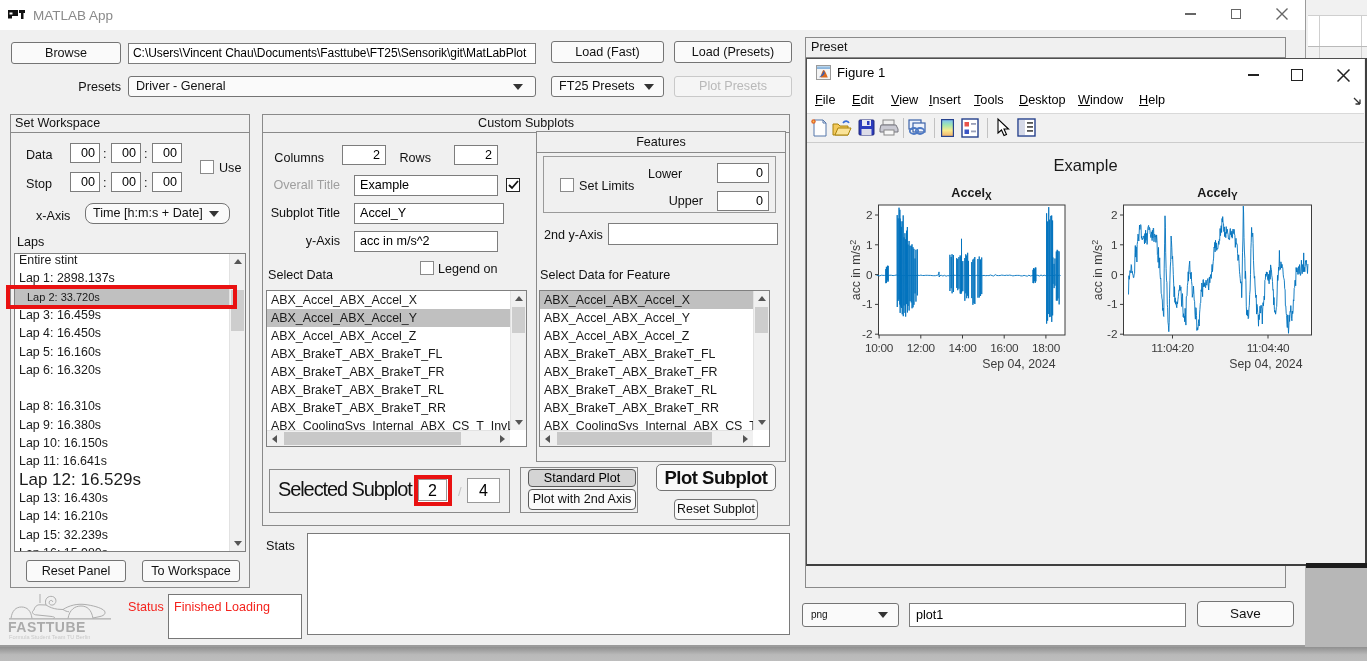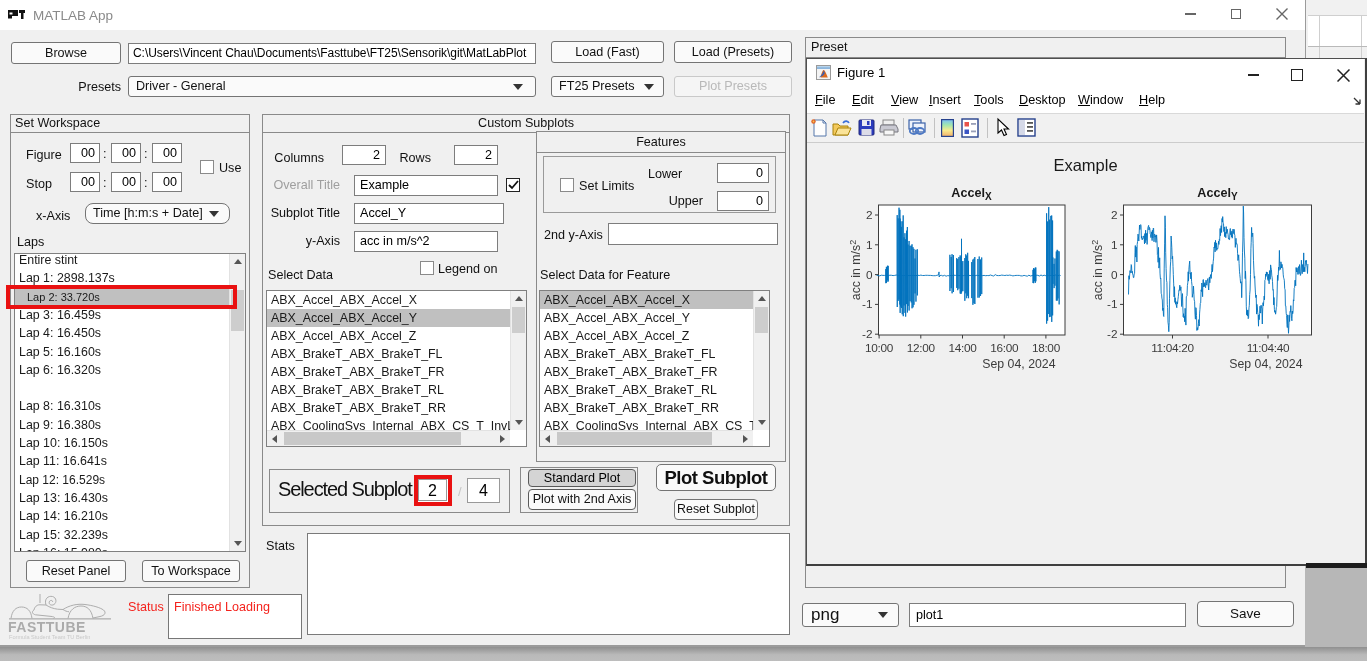--- a/index.html
+++ b/index.html
@@ -50,21 +50,21 @@
   <div class="btn" style="left:128px;top:76px;width:408px;height:21px;border-radius:3px;text-align:left;font-size:12.6px;line-height:19px;padding-left:7px">Driver - General
     <span style="position:absolute;right:12px;top:7px;width:0;height:0;border-left:5px solid transparent;border-right:5px solid transparent;border-top:6px solid #333"></span></div>
   <div class="btn" style="left:551px;top:76px;width:113px;height:21px;text-align:left;font-size:12.6px;line-height:19px;padding-left:7px">FT25 Presets
     <span style="position:absolute;right:9px;top:7px;width:0;height:0;border-left:5px solid transparent;border-right:5px solid transparent;border-top:6px solid #333"></span></div>
   <div class="btn" style="left:674px;top:76px;width:118px;height:21px;border-color:#c9c9c9;color:#b9b9b9;background:#f5f5f5;font-size:12.6px;line-height:19px">Plot Presets</div>
 
   <div class="pnl" style="left:10px;top:114px;width:240px;height:474px"></div>
   <div class="lbl" style="left:15px;top:116px;font-size:12.6px">Set Workspace</div>
   <div class="abs" style="left:10px;top:132px;width:240px;height:1px;background:#8a8a8a"></div>
 
-  <div class="lbl" style="left:26px;top:148px;font-size:12.6px">Figure</div>
+  <div class="lbl" style="left:26px;top:148px;font-size:12.6px">Data</div>
   <div class="fld" style="left:70px;top:143px;width:30px;height:20px;font-size:12.6px;line-height:18px;text-align:right;padding-right:4px">00</div>
   <div class="lbl" style="left:103px;top:147px;font-size:12.6px">:</div>
   <div class="fld" style="left:111px;top:143px;width:30px;height:20px;font-size:12.6px;line-height:18px;text-align:right;padding-right:4px">00</div>
   <div class="lbl" style="left:144px;top:147px;font-size:12.6px">:</div>
   <div class="fld" style="left:152px;top:143px;width:30px;height:20px;font-size:12.6px;line-height:18px;text-align:right;padding-right:4px">00</div>
   <div class="fld" style="left:200px;top:160px;width:14px;height:14px;border-color:#8a8a8a"></div>
   <div class="lbl" style="left:219px;top:161px;font-size:12.6px">Use</div>
   <div class="lbl" style="left:26px;top:177px;font-size:12.6px">Stop</div>
   <div class="fld" style="left:70px;top:172px;width:30px;height:20px;font-size:12.6px;line-height:18px;text-align:right;padding-right:4px">00</div>
   <div class="lbl" style="left:103px;top:176px;font-size:12.6px">:</div>
@@ -83,21 +83,21 @@
       <div style="position:absolute;left:0px;top:15.3px;width:214px;height:18.3px;font-size:12.4px;line-height:18.3px;padding-left:4px;white-space:nowrap;overflow:hidden;color:#1a1a1a">Lap 1: 2898.137s</div>
       <div style="position:absolute;left:0px;top:33.6px;width:214px;height:18.3px;background:#c0c0c0;font-size:11px;line-height:18.3px;padding-left:12px;white-space:nowrap;overflow:hidden;color:#1a1a1a">Lap 2: 33.720s</div>
       <div style="position:absolute;left:0px;top:51.9px;width:214px;height:18.3px;font-size:12.4px;line-height:18.3px;padding-left:4px;white-space:nowrap;overflow:hidden;color:#1a1a1a">Lap 3: 16.459s</div>
       <div style="position:absolute;left:0px;top:70.2px;width:214px;height:18.3px;font-size:12.4px;line-height:18.3px;padding-left:4px;white-space:nowrap;overflow:hidden;color:#1a1a1a">Lap 4: 16.450s</div>
       <div style="position:absolute;left:0px;top:88.5px;width:214px;height:18.3px;font-size:12.4px;line-height:18.3px;padding-left:4px;white-space:nowrap;overflow:hidden;color:#1a1a1a">Lap 5: 16.160s</div>
       <div style="position:absolute;left:0px;top:106.8px;width:214px;height:18.3px;font-size:12.4px;line-height:18.3px;padding-left:4px;white-space:nowrap;overflow:hidden;color:#1a1a1a">Lap 6: 16.320s</div>
       <div style="position:absolute;left:0px;top:143.4px;width:214px;height:18.3px;font-size:12.4px;line-height:18.3px;padding-left:4px;white-space:nowrap;overflow:hidden;color:#1a1a1a">Lap 8: 16.310s</div>
       <div style="position:absolute;left:0px;top:161.7px;width:214px;height:18.3px;font-size:12.4px;line-height:18.3px;padding-left:4px;white-space:nowrap;overflow:hidden;color:#1a1a1a">Lap 9: 16.380s</div>
       <div style="position:absolute;left:0px;top:180.0px;width:214px;height:18.3px;font-size:12.4px;line-height:18.3px;padding-left:4px;white-space:nowrap;overflow:hidden;color:#1a1a1a">Lap 10: 16.150s</div>
       <div style="position:absolute;left:0px;top:198.3px;width:214px;height:18.3px;font-size:12.4px;line-height:18.3px;padding-left:4px;white-space:nowrap;overflow:hidden;color:#1a1a1a">Lap 11: 16.641s</div>
-      <div style="position:absolute;left:0px;top:216.6px;width:214px;height:18.3px;font-size:12px;line-height:18.3px;padding-left:4px;white-space:nowrap;overflow:hidden;color:#1a1a1a">Lap 12: 16.529s</div>
+      <div style="position:absolute;left:0px;top:216.6px;width:214px;height:18.3px;font-size:17px;line-height:18.3px;padding-left:4px;white-space:nowrap;overflow:hidden;color:#1a1a1a">Lap 12: 16.529s</div>
       <div style="position:absolute;left:0px;top:234.9px;width:214px;height:18.3px;font-size:12.4px;line-height:18.3px;padding-left:4px;white-space:nowrap;overflow:hidden;color:#1a1a1a">Lap 13: 16.430s</div>
       <div style="position:absolute;left:0px;top:253.2px;width:214px;height:18.3px;font-size:12.4px;line-height:18.3px;padding-left:4px;white-space:nowrap;overflow:hidden;color:#1a1a1a">Lap 14: 16.210s</div>
       <div style="position:absolute;left:0px;top:271.5px;width:214px;height:18.3px;font-size:12.4px;line-height:18.3px;padding-left:4px;white-space:nowrap;overflow:hidden;color:#1a1a1a">Lap 15: 32.239s</div>
       <div style="position:absolute;left:0px;top:289.8px;width:214px;height:18.3px;font-size:12.4px;line-height:18.3px;padding-left:4px;white-space:nowrap;overflow:hidden;color:#1a1a1a">Lap 16: 15.980s</div>
   </div>
   <div style="position:absolute;left:229px;top:254px;width:16px;height:297px;background:#f0f0f0;border-left:1px solid #e2e2e2">
       <div style="position:absolute;left:4px;top:5px;width:0;height:0;border-left:4px solid transparent;border-right:4px solid transparent;border-bottom:5px solid #555"></div>
       <div style="position:absolute;left:4px;bottom:5px;width:0;height:0;border-left:4px solid transparent;border-right:4px solid transparent;border-top:5px solid #555"></div>
       <div style="position:absolute;left:1px;top:36px;width:13px;height:41px;background:#cdcdcd"></div>
     </div>
@@ -226,21 +226,21 @@
   <div class="btn" style="left:656px;top:464px;width:120px;height:27px;border-radius:5px;font-size:18.5px;letter-spacing:-0.5px;font-weight:bold;line-height:25px">Plot Subplot</div>
   <div class="btn" style="left:674px;top:499px;width:84px;height:21px;border-radius:4px;font-size:12.4px;line-height:19px">Reset Subplot</div>
 
   <div class="lbl" style="left:266px;top:539px;font-size:12.6px">Stats</div>
   <div class="fld" style="left:307px;top:533px;width:483px;height:102px;border-color:#7a7a7a"></div>
 
   <div class="pnl" style="left:805px;top:37px;width:481px;height:551px"></div>
   <div class="lbl" style="left:811px;top:40px;font-size:12.6px">Preset</div>
   <div class="abs" style="left:805px;top:57px;width:481px;height:1px;background:#8a8a8a"></div>
 
-  <div class="btn" style="left:802px;top:603px;width:97px;height:24px;text-align:left;font-size:17px;line-height:22px;padding-left:8px">png
+  <div class="btn" style="left:802px;top:603px;width:97px;height:24px;text-align:left;font-size:10px;line-height:22px;padding-left:8px">png
     <span style="position:absolute;right:10px;top:8px;width:0;height:0;border-left:5px solid transparent;border-right:5px solid transparent;border-top:6px solid #333"></span></div>
   <div class="fld" style="left:909px;top:603px;width:277px;height:24px;font-size:12.6px;line-height:22px;padding-left:6px">plot1</div>
   <div class="btn" style="left:1197px;top:601px;width:97px;height:26px;border-radius:4px;font-size:13.5px;line-height:24px">Save</div>
 </div>
 
 <div class="abs" style="left:0;top:645px;width:1305px;height:2px;background:#9b9b9b"></div>
 <div class="abs" style="left:0;top:647px;width:1367px;height:14px;background:linear-gradient(#8f8f8f,#b9b9b9 55%,#bdbdbd)"></div>
 
 <div class="abs" style="left:806px;top:58px;width:561px;height:508px;background:#f0f0f0;border:1.5px solid #4f4f4f;border-right:2px solid #3f3f3f;border-bottom:3px solid #3f3f3f">
 

